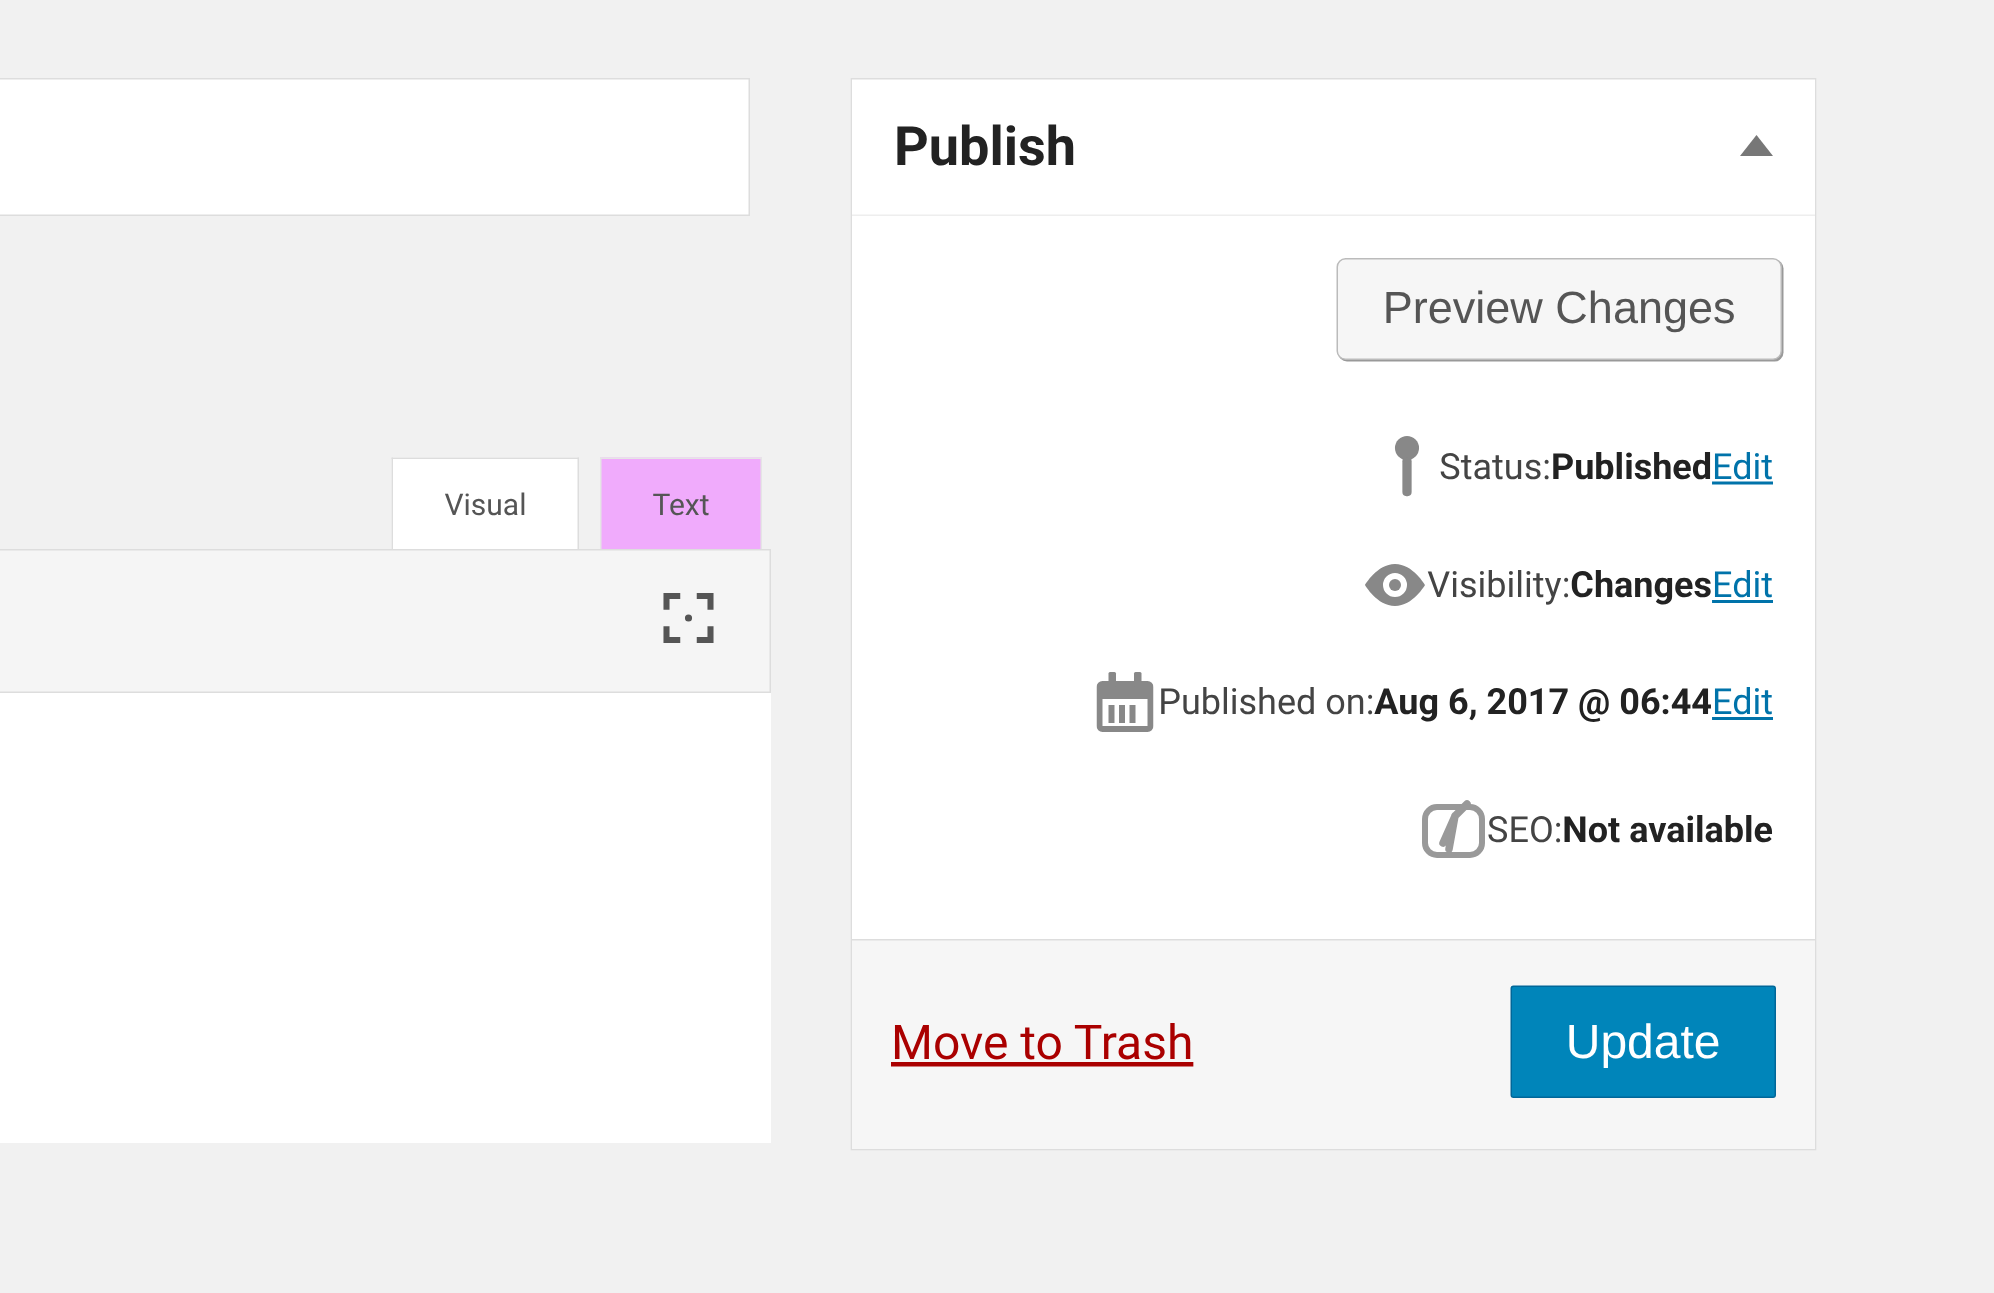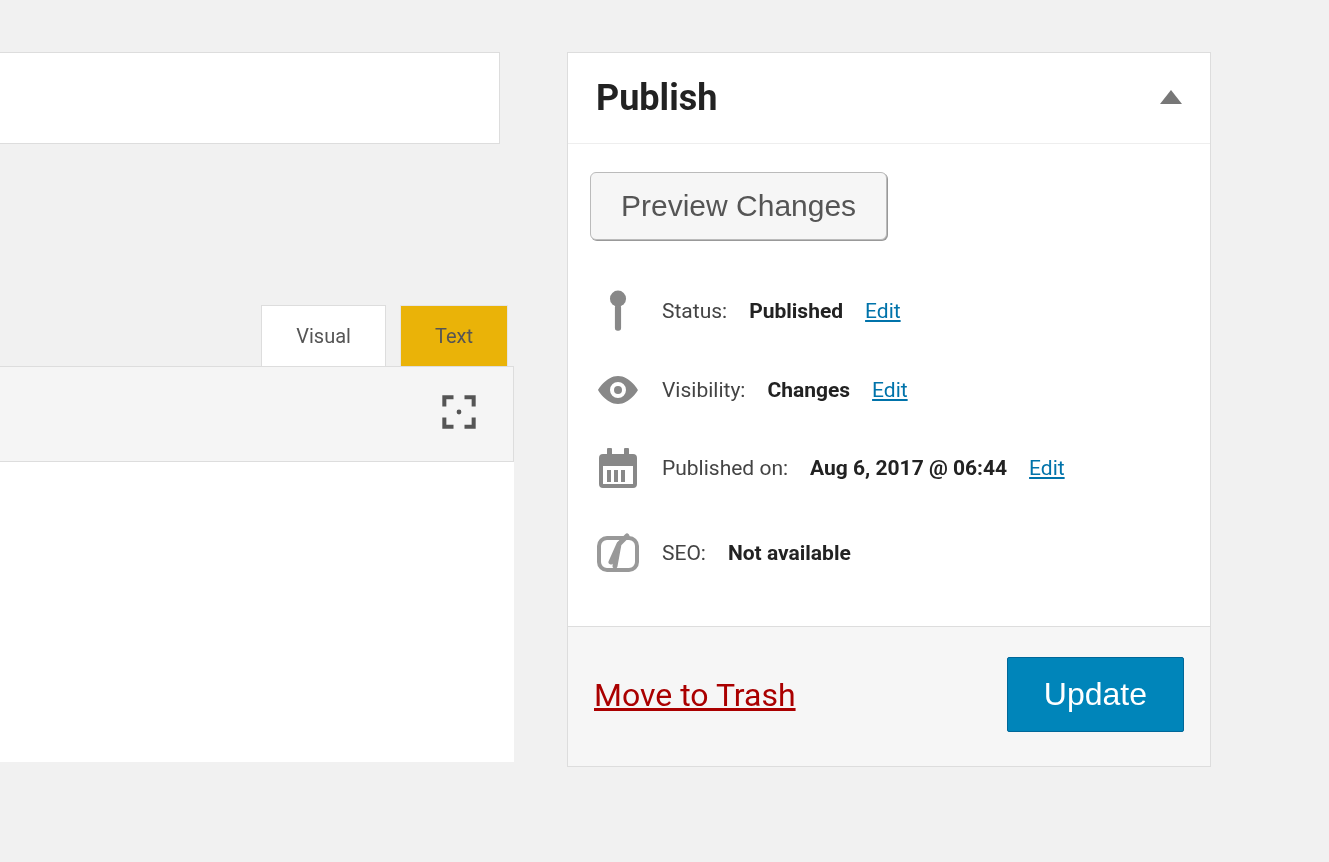--- a/index.html
+++ b/index.html
@@ -38,21 +38,21 @@
     .editor-tab {
       background: #fff;
       border: 1px solid #ddd;
       border-bottom: none;
       padding: 18px 34px;
       font-size: 20px;
       color: #555;
       cursor: pointer;
     }
     .editor-tab.inactive {
-      background: #eab308;
+      background: #f0abfc;
       border-color: #e5e5e5;
       color: #555;
     }
     .editor-toolbar {
       height: 96px;
       background: #f5f5f5;
       border: 1px solid #ddd;
       display: flex;
       justify-content: flex-end;
       align-items: center;
@@ -83,41 +83,42 @@
     }
     .publish-header h2 {
       font-size: 36px;
       font-weight: 700;
       color: #222;
     }
     .toggle-caret { color: #777; }
 
     .publish-actions-top {
       display: flex;
+      justify-content: flex-end;
       padding: 28px 22px 20px 22px;
     }
     .btn-preview {
       background: #f6f6f6;
       border: 1px solid #bbb;
       box-shadow: 1px 1px 0 #999;
       color: #555;
       font-size: 30px;
       padding: 16px 30px;
       border-radius: 6px;
       cursor: pointer;
     }
 
     .publish-rows { padding: 8px 28px 30px 28px; }
     .publish-row {
       display: flex;
       align-items: center;
-      gap: 22px;
       padding: 22px 0;
-      font-size: 21px;
+      font-size: 24px;
       color: #444;
+      justify-content: flex-end;
     }
     .publish-row .label { font-weight: 400; }
     .publish-row .value { font-weight: 700; color: #222; }
     .publish-row a.edit {
       color: #0073aa;
       text-decoration: underline;
       font-weight: 400;
     }
     .icon-slot {
       width: 44px;

